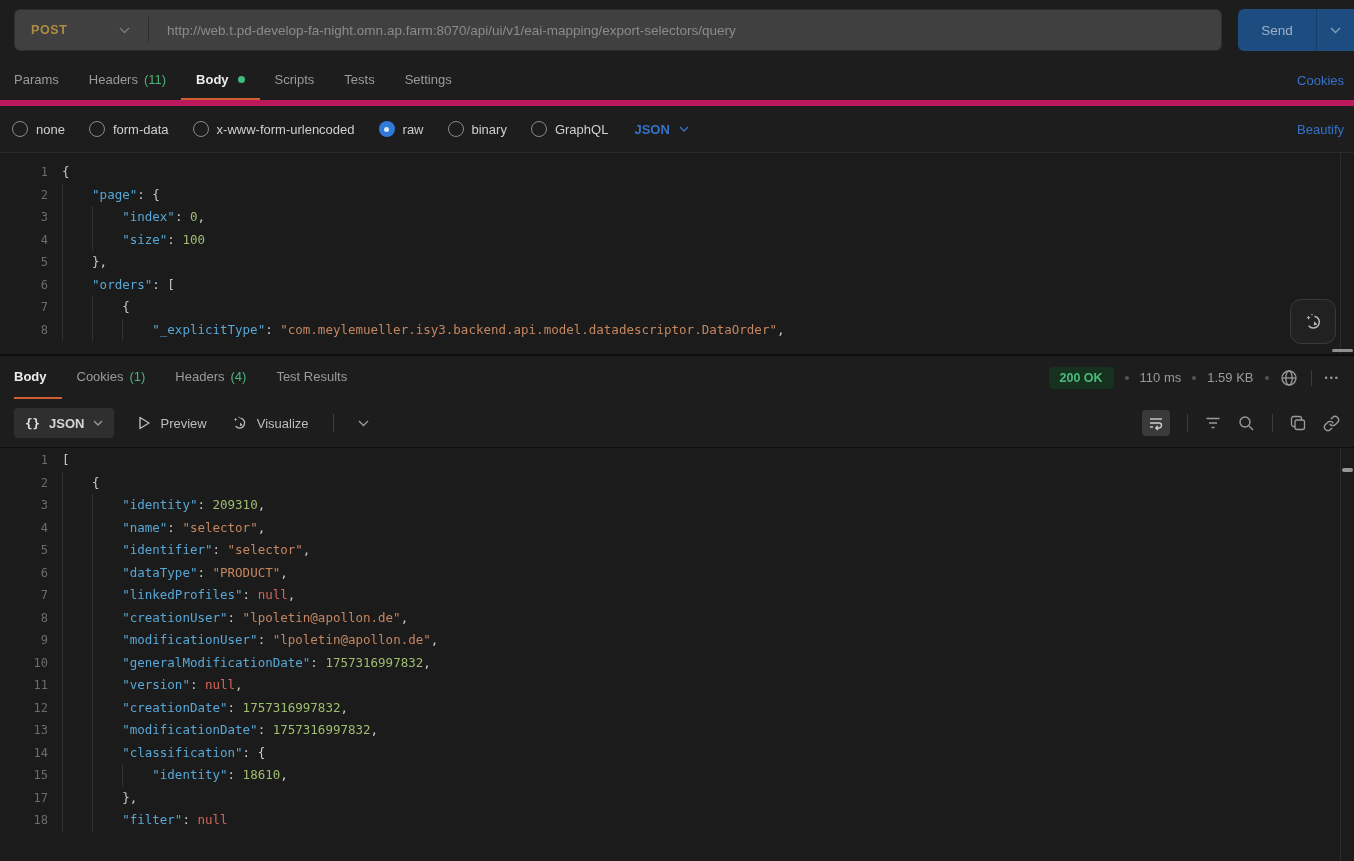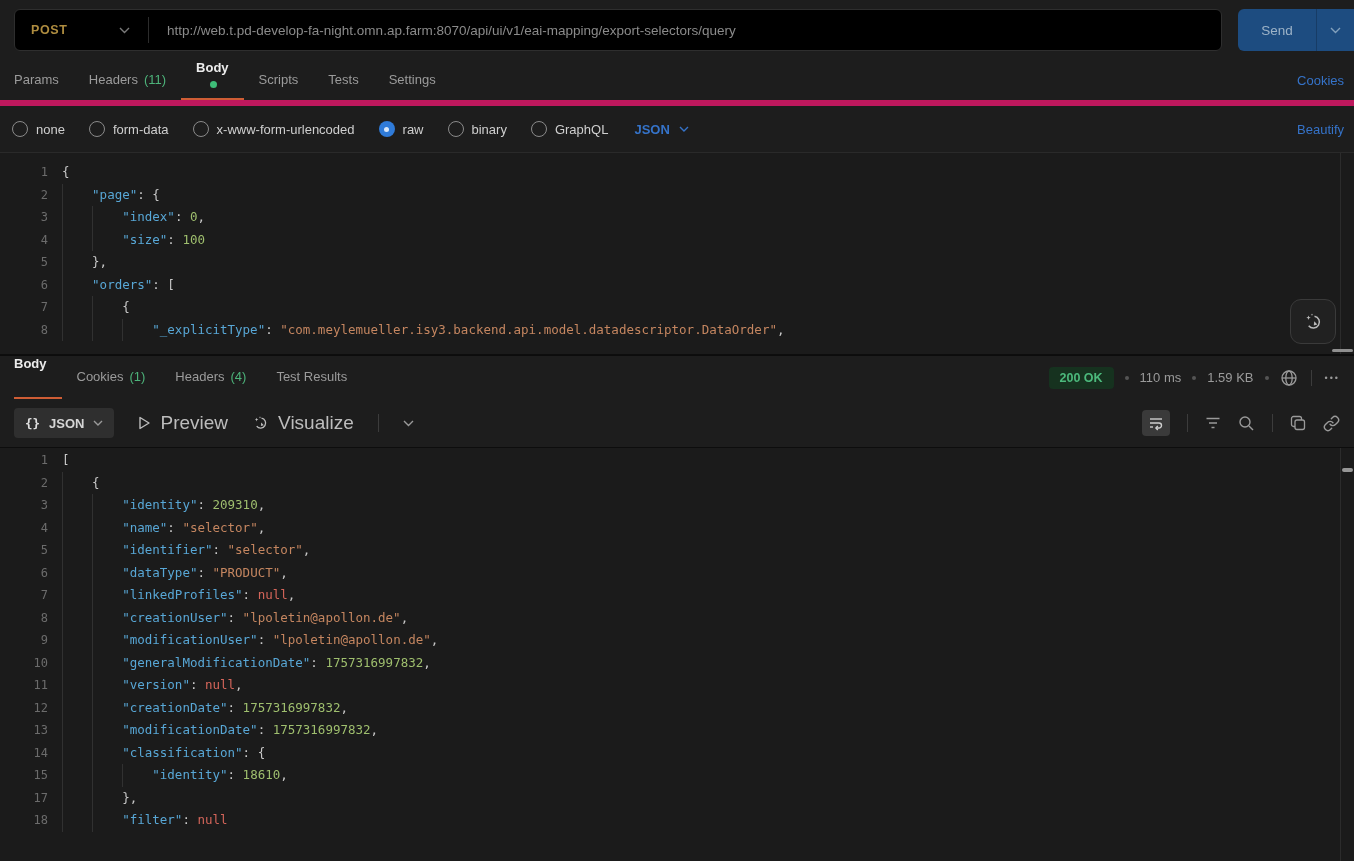--- a/index.html
+++ b/index.html
@@ -7,35 +7,35 @@
   body {
     background:#1d1d1d;
     font-family:"Liberation Sans", sans-serif;
     color:#cfcfcf;
     display:flex; flex-direction:column;
   }
   svg { display:block; }
 
   
   .url-row { height:60px; flex:none; display:flex; align-items:center; gap:16px; padding:0 0 0 14px; }
-  .url-box { flex:1; height:42px; display:flex; align-items:center; background:#000000; border:1px solid #2e2e2e; border-radius:6px; }
+  .url-box { flex:1; height:42px; display:flex; align-items:center; background:#404040; border:1px solid #2e2e2e; border-radius:6px; }
   .method { color:#ae8c3f; font-weight:700; font-size:12.5px; letter-spacing:.6px; padding:0 16px; min-width:78px; }
   .method-select { display:flex; align-items:center; gap:26px; cursor:pointer; padding-right:18px; }
   .method-caret { color:#7a7a7a; }
   .url-divider { width:1px; height:26px; background:#2c2c2c; }
   .url-text { color:#8b8b8b; font-size:13.5px; padding-left:18px; white-space:nowrap; overflow:hidden; }
   .send-btn { height:42px; width:116px; flex:none; display:flex; background:#1d4c80; border-radius:6px 0 0 6px; overflow:hidden; }
   .send-main { flex:1; display:flex; align-items:center; justify-content:center; color:#9db3c7; font-weight:400; font-size:13.5px; cursor:pointer; }
   .send-caret { width:38px; display:flex; align-items:center; justify-content:center; border-left:1px solid #173c66; color:#82a0bc; cursor:pointer; }
 
   
   .tabs-row { height:46px; flex:none; display:flex; align-items:stretch; padding:0 8px 0 14px; border-bottom:6px solid #be185d; }
   .tab { display:flex; align-items:center; gap:6px; color:#9b9b9b; font-size:13px; padding:0 15px; cursor:pointer; border-bottom:2px solid transparent; }
   .tab:first-child { padding-left:0; }
-  .tab.active { color:#ececec; font-weight:600; border-bottom:2px solid #cf5d35;flex-direction:column; }
+  .tab.active { color:#ececec; font-weight:600; border-bottom:2px solid #cf5d35; }
   .tab .count { color:#4db37a; }
   .green-dot { width:7px; height:7px; border-radius:50%; background:#3ebd78; margin-left:3px; }
   .link-right { margin-left:auto; display:flex; align-items:center; color:#3573c9; font-size:13px; cursor:pointer; padding-right:2px; }
 
   
   .radio-row { height:46px; flex:none; display:flex; align-items:center; padding:0 8px 0 12px; gap:24px;justify-content:space-between; }
   .radio-opt { display:flex; align-items:center; gap:8px; cursor:pointer; }
   .radio-circle { width:16px; height:16px; border-radius:50%; border:1.5px solid #8a8a8a; flex:none; }
   .radio-opt.selected .radio-circle { border:none; background:#2f7bd9; position:relative; }
   .radio-opt.selected .radio-circle::after { content:""; position:absolute; left:5.5px; top:5.5px; width:5px; height:5px; border-radius:50%; background:#d9e8fa; }
@@ -68,21 +68,21 @@
   .meta-text { color:#9a9a9a; }
   .meta-divider { width:1px; height:16px; background:#3c3c3c; margin:0 2px; }
   .icon-btn { color:#9a9a9a; display:flex; align-items:center; cursor:pointer; }
   .more-dots { color:#9a9a9a; font-size:9px; letter-spacing:2px; cursor:pointer; }
 
   
   .resp-toolbar { height:48px; flex:none; display:flex; align-items:center; padding:0 14px; gap:24px; }
   .json-chip { background:#2f2f2f; border-radius:4px; height:30px; display:flex; align-items:center; gap:9px; padding:0 11px; cursor:pointer; }
   .braces { color:#e0e0e0; font-weight:700; font-size:12.5px; font-family:"DejaVu Sans Mono", monospace; }
   .chip-label { color:#d6d6d6; font-size:13px; font-weight:600; }
-  .tool { display:flex; align-items:center; gap:9px; color:#bdbdbd; font-size:19px; cursor:pointer; }
+  .tool { display:flex; align-items:center; gap:9px; color:#bdbdbd; font-size:13px; cursor:pointer; }
   .toolbar-divider { width:1px; height:18px; background:#3c3c3c; }
   .toolbar-right { margin-left:auto; display:flex; align-items:center; gap:17px; }
   .icon-chip { background:#3a3a3a; border-radius:4px; width:28px; height:26px; display:flex; align-items:center; justify-content:center; color:#cfcfcf; cursor:pointer; }
   .caret-gray { color:#9a9a9a; }
 </style>
 </head>
 <body>
 
 <div class="url-row">
   <div class="url-box">

